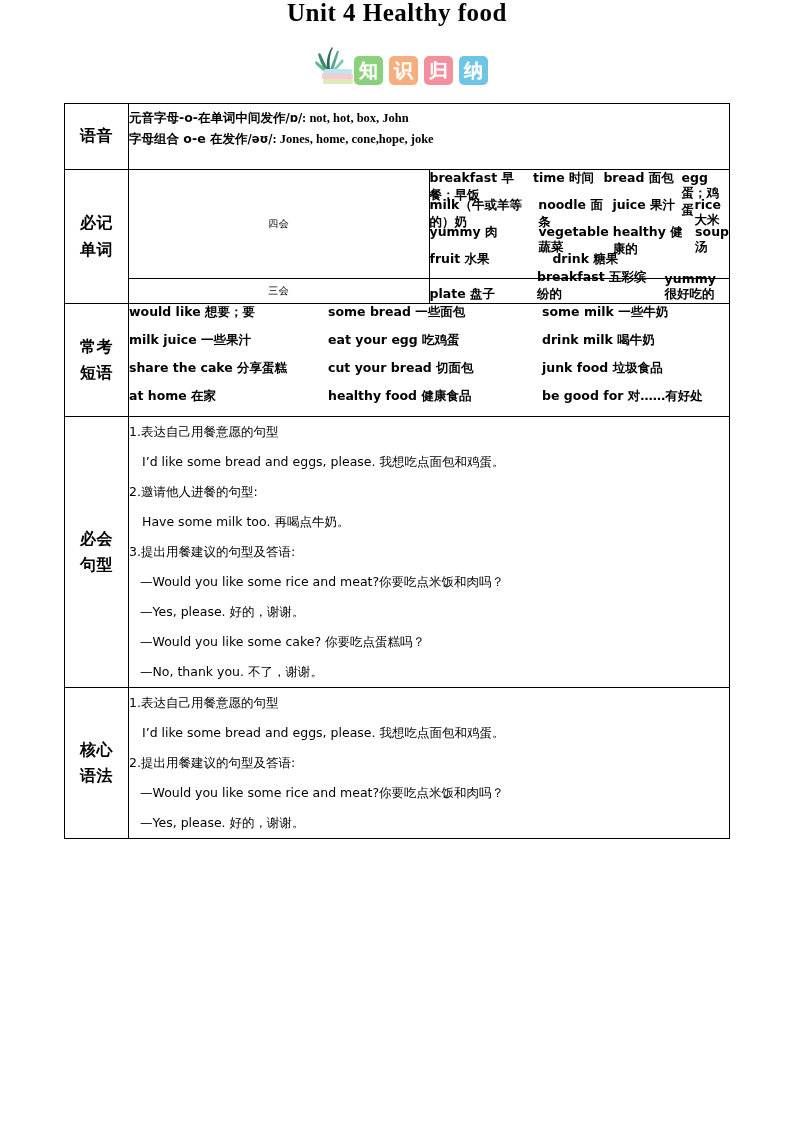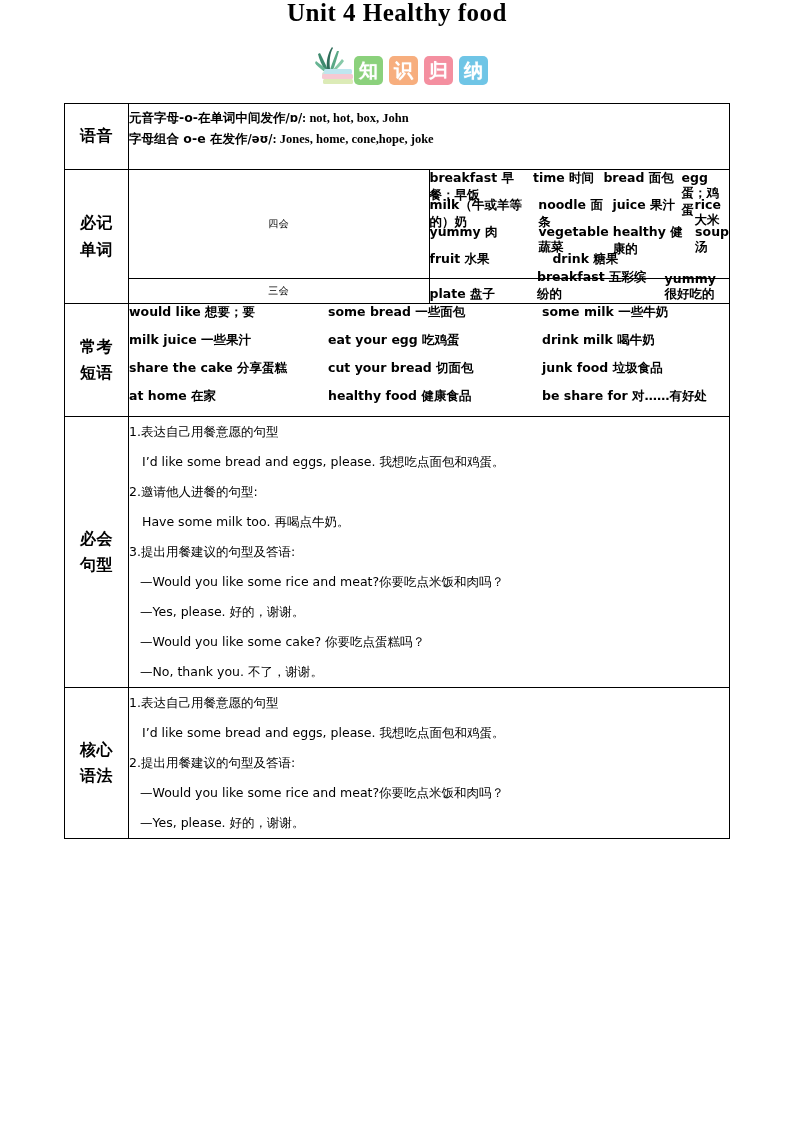--- a/index.html
+++ b/index.html
@@ -271,21 +271,21 @@
           <span class="cn p-c3">drink milk 喝牛奶</span>
         </div>
         <div class="prow">
           <span class="cn p-c1">share the cake 分享蛋糕</span>
           <span class="cn p-c2">cut your bread 切面包</span>
           <span class="cn p-c3">junk food 垃圾食品</span>
         </div>
         <div class="prow">
           <span class="cn p-c1">at home 在家</span>
           <span class="cn p-c2">healthy food 健康食品</span>
-          <span class="cn p-c3"> be share for 对……有好处</span>
+          <span class="cn p-c3"> be good for 对……有好处</span>
         </div>
       </td>
     </tr>
 
     <tr>
       <td class="lbl">
         <div>必会</div>
         <div>句型</div>
       </td>
       <td class="sent-cell" colspan="2">

